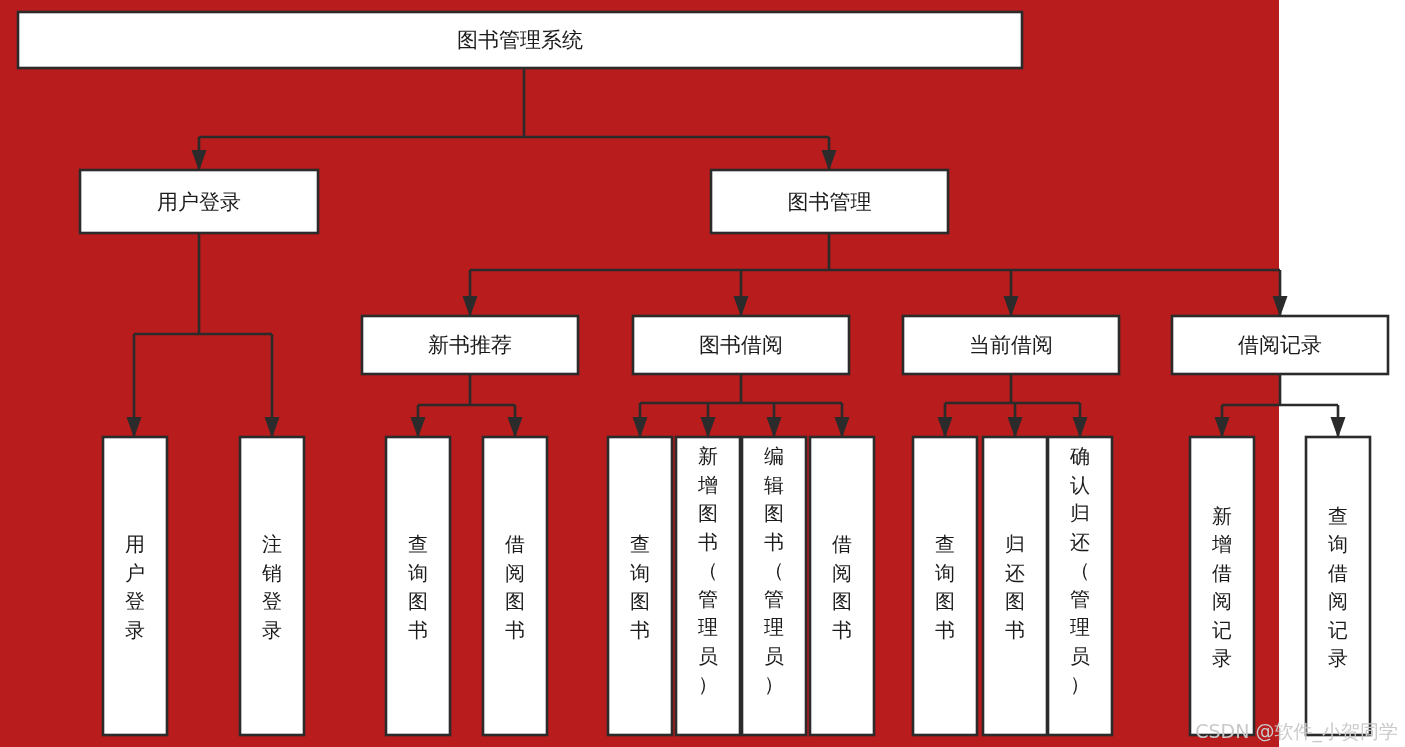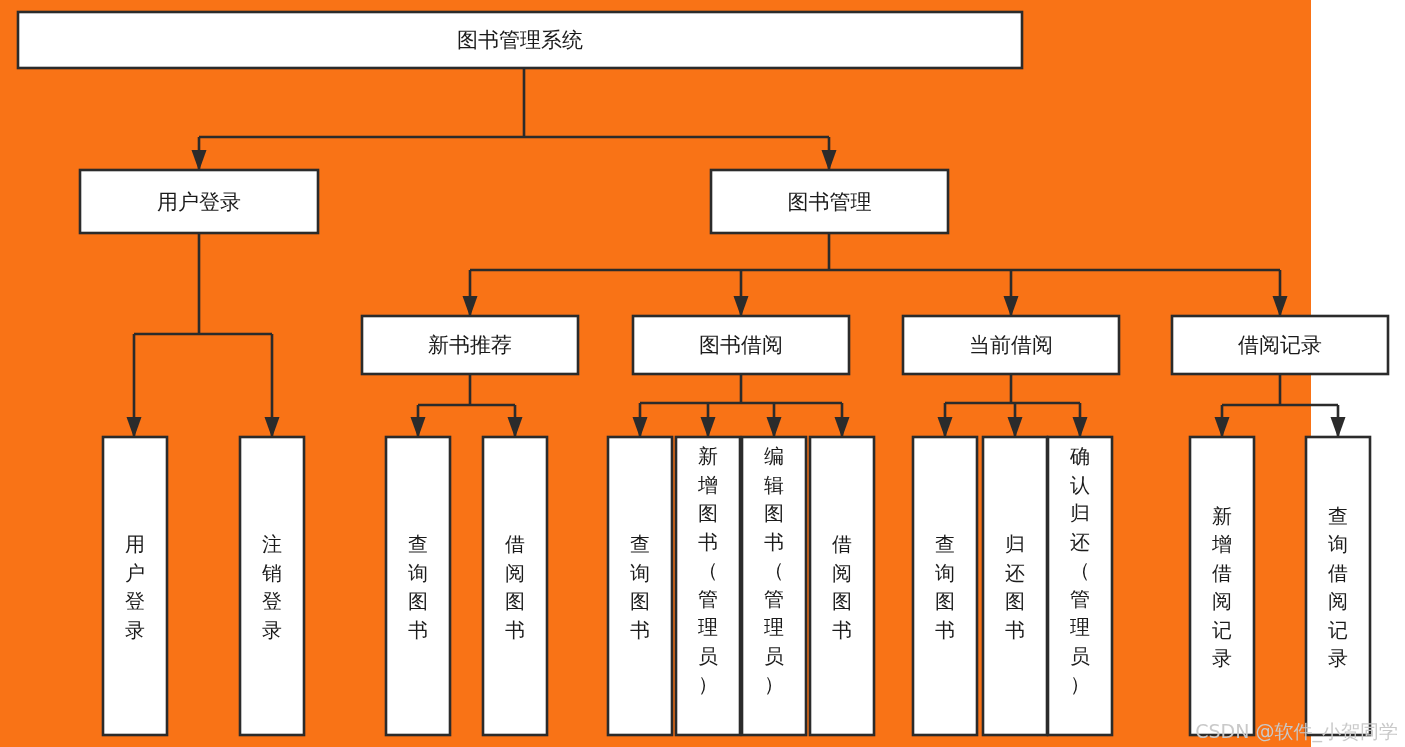--- a/index.html
+++ b/index.html
@@ -11,22 +11,21 @@
   body {
     width: 1405px;
     height: 747px;
     overflow: hidden;
     font-family: "DejaVu Sans", "Liberation Sans", sans-serif;
   }
   #diagram-root {
     position: relative;
     width: 1279px;
     height: 747px;
-    background: #f97316;
-    padding-left: 32px;
+    background: #b91c1c;
   }
   svg#tree-svg {
     position: absolute;
     top: 0;
     left: 0;
     width: 1405px;
     height: 747px;
     display: block;
   }
   .node-box {

